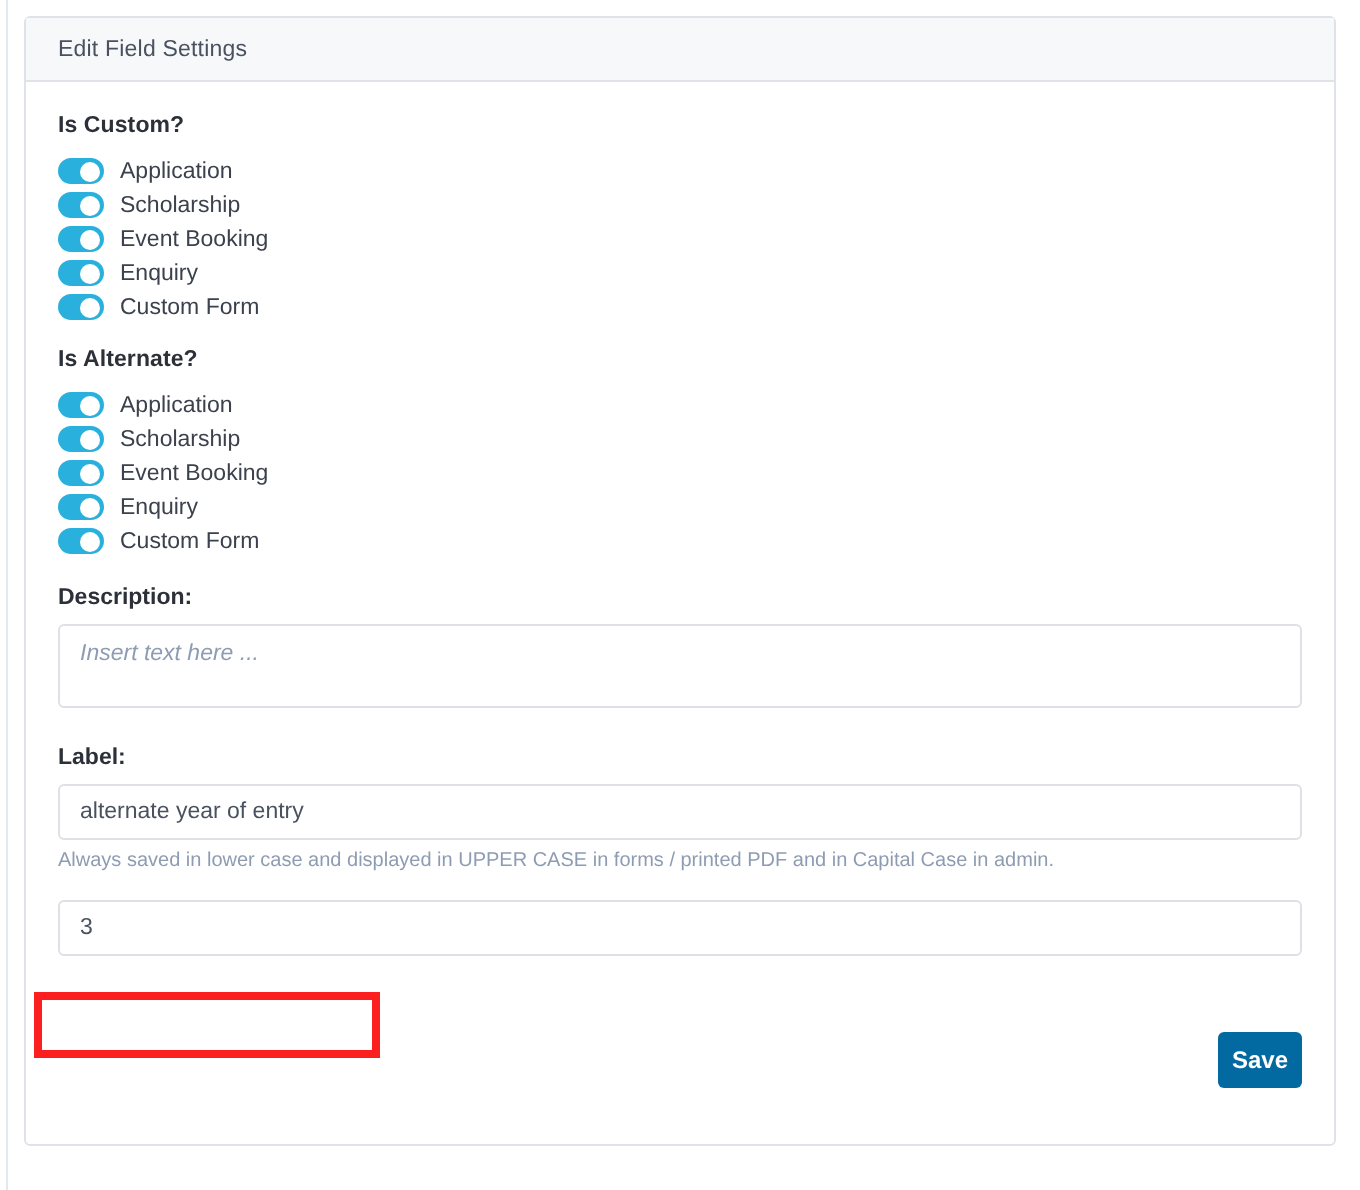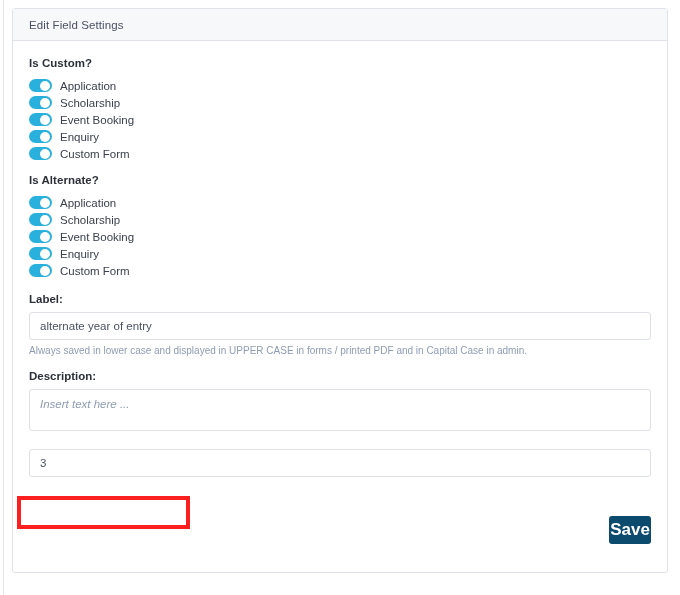--- a/index.html
+++ b/index.html
@@ -201,26 +201,26 @@
     font-size: 11.5px;
     color: #3b424d;
   }
 
   .save-button {
     position: absolute;
     right: 16px;
     bottom: 28px;
     width: 42px;
     height: 28px;
-    background: #0c4a6e;
+    background: #0369a1;
     border: none;
     border-radius: 3px;
     color: #ffffff;
     font-family: "Liberation Sans", sans-serif;
-    font-size: 17px;
+    font-size: 12px;
     font-weight: bold;
     cursor: pointer;
     display: flex;
     align-items: center;
     justify-content: center;
   }
 </style>
 </head>
 <body>
 
@@ -300,31 +300,31 @@
         </div>
         <div class="toggle-row">
           <div class="toggle">
             <div class="knob"></div>
           </div>
           <span class="toggle-label">Custom Form</span>
         </div>
       </div>
 
       <div class="field-block">
+        <div class="field-label">Description:</div>
+        <textarea class="textarea-input" placeholder="Insert text here ..." style=""></textarea>
+      </div>
+
+      <div class="field-block">
         <div class="field-label">Label:</div>
         <input class="text-input" type="text" value="alternate year of entry" style="">
         <div class="helper-text">Always saved in lower case and displayed in UPPER CASE in forms / printed PDF and in Capital Case in admin.</div>
       </div>
 
       <div class="field-block">
-        <div class="field-label">Description:</div>
-        <textarea class="textarea-input" placeholder="Insert text here ..." style=""></textarea>
-      </div>
-
-      <div class="field-block">
         <input class="text-input" type="text" value="3" style="">
       </div>
 
     </div>
 
     <div class="checkbox-highlight"></div>
 
 
     <button class="save-button">Save</button>
 

